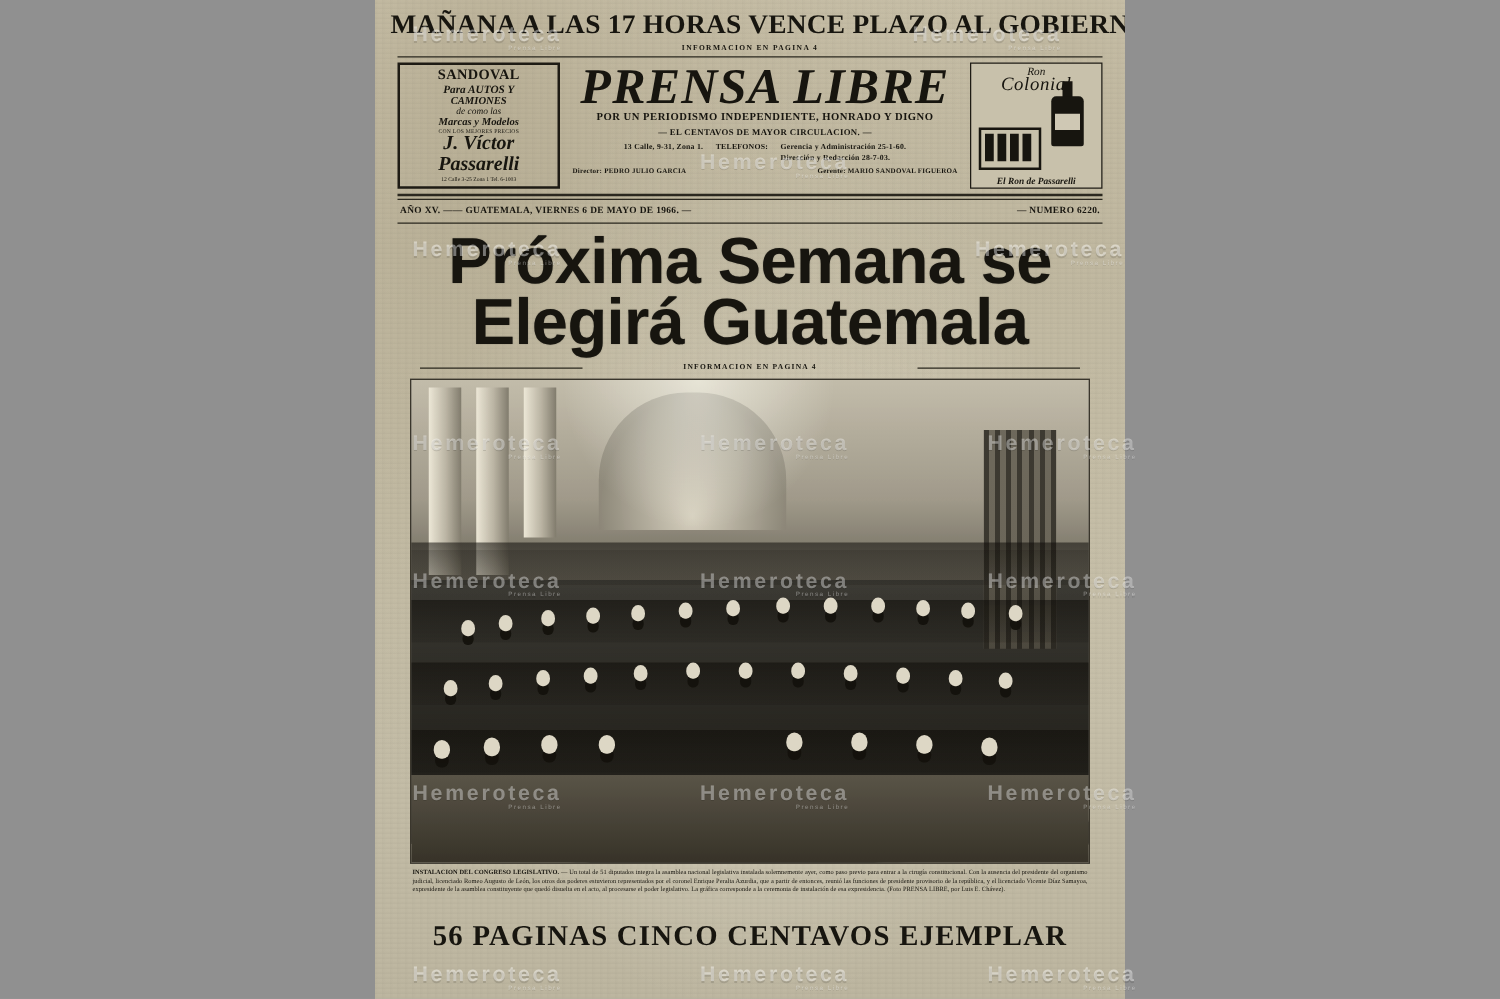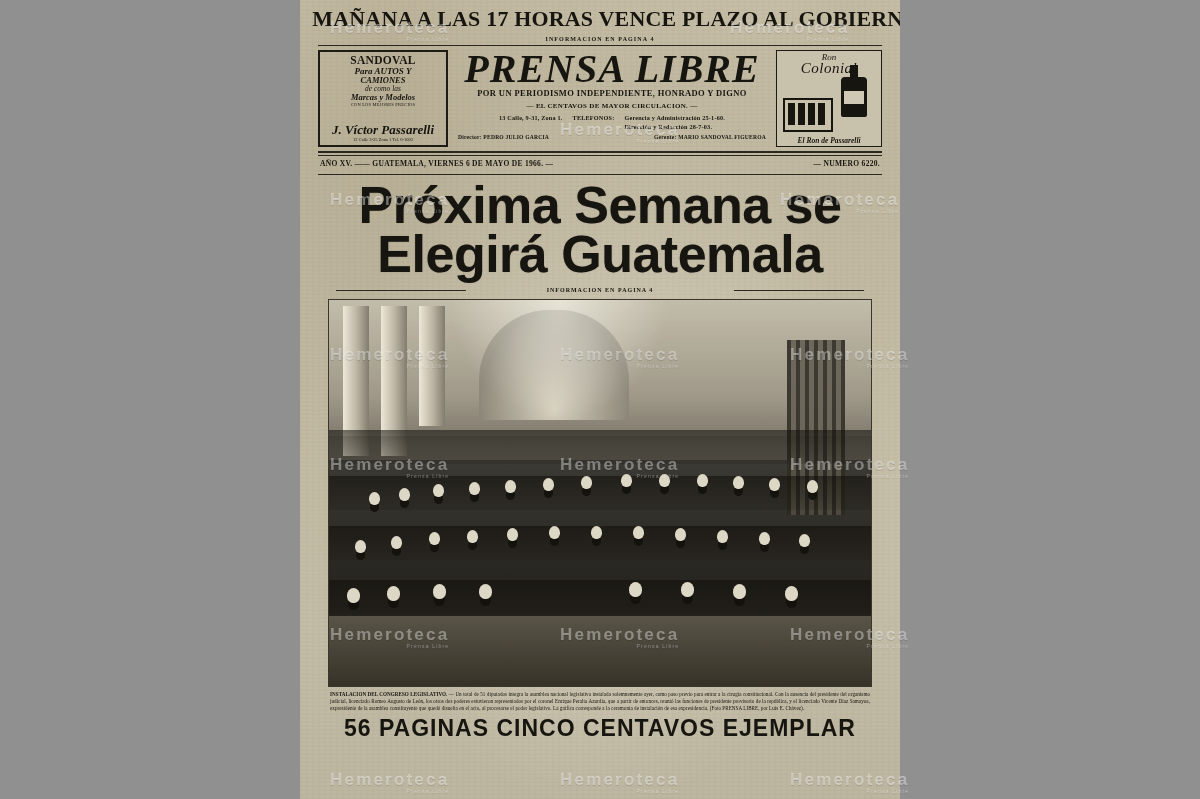--- a/index.html
+++ b/index.html
@@ -129,24 +129,24 @@
   .ad-left .l4 {
     font-size: 7.5px;
     font-style: italic;
   }
   .ad-left .l5 {
     font-size: 4.5px;
     letter-spacing: .2px;
     margin-top: 1px;
   }
   .ad-left .l6 {
-    font-size: 13px;
+    font-size: 16px;
     font-style: italic;
     font-weight: bold;
-    margin-top: 16px;
+    margin-top: 0px;
   }
   .ad-left .l7 {
     font-size: 4.5px;
     margin-top: 1px;
   }
 
   
   .mast-center {
     flex: 1;
     text-align: center;
@@ -415,25 +415,25 @@
     font-size: 5.1px;
     line-height: 1.45;
     text-align: justify;
     letter-spacing: .05px;
   }
   .caption b { font-weight: bold; }
 
   
   .bottombar {
     text-align: center;
-    font-family: Liberation Sans, sans-serif;
+    font-family: Liberation Serif, serif;
     font-weight: bold;
     font-size: 23px;
     letter-spacing: 1px;
-    margin-top: 2px;
+    margin-top: 19px;
     padding-bottom: 4px;
     color: #17150f;
   }
 
   
   .wm {
     position: absolute;
     z-index: 5;
     pointer-events: none;
     font-family: Liberation Sans, sans-serif;

